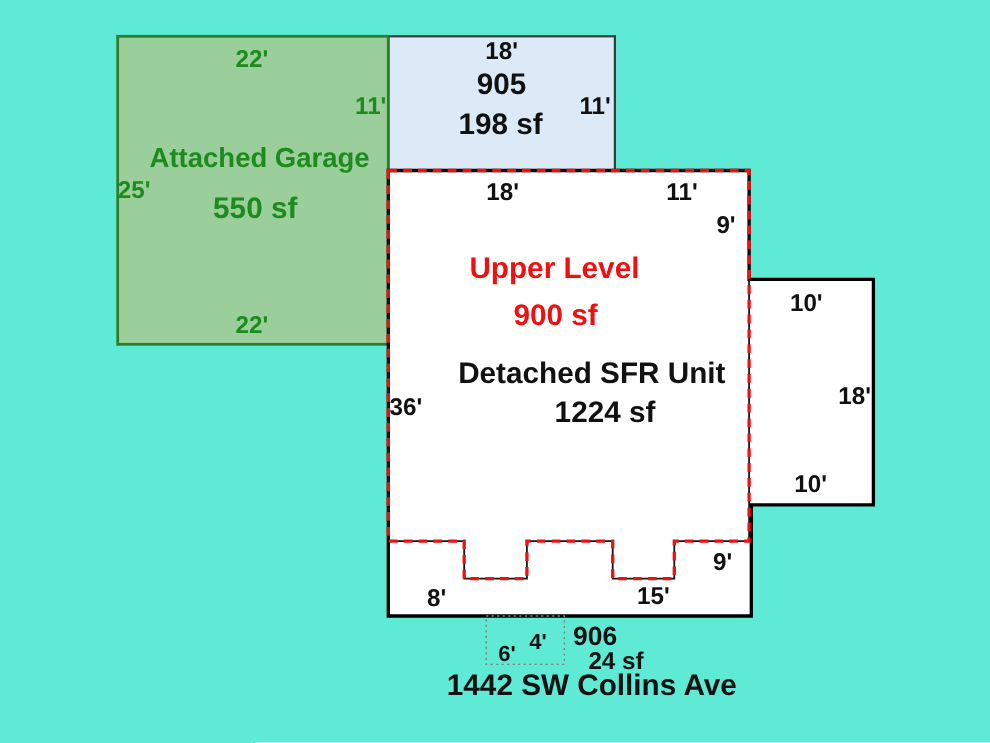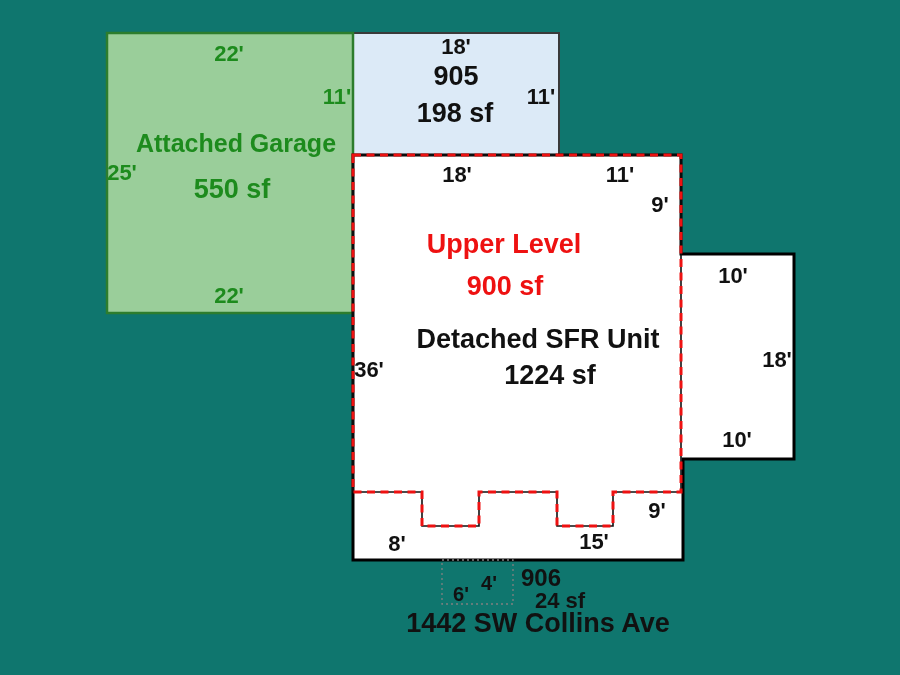--- a/index.html
+++ b/index.html
@@ -4,21 +4,21 @@
 <style>
   html, body {
     margin: 0;
     padding: 0;
     background: #ffffff;
   }
   .stage {
     position: relative;
     width: 900px;
     height: 675px;
-    background: #0f766e;
+    background: #5eead4;
     overflow: hidden;
     font-family: "Liberation Sans", sans-serif;
   }
   svg text {
     font-family: "Liberation Sans", sans-serif;
     font-weight: bold;
     text-anchor: middle;
   }
   .t-dim      { font-size: 22px; fill: #111111; }
   .t-dim-sm   { font-size: 20px; fill: #111111; }

